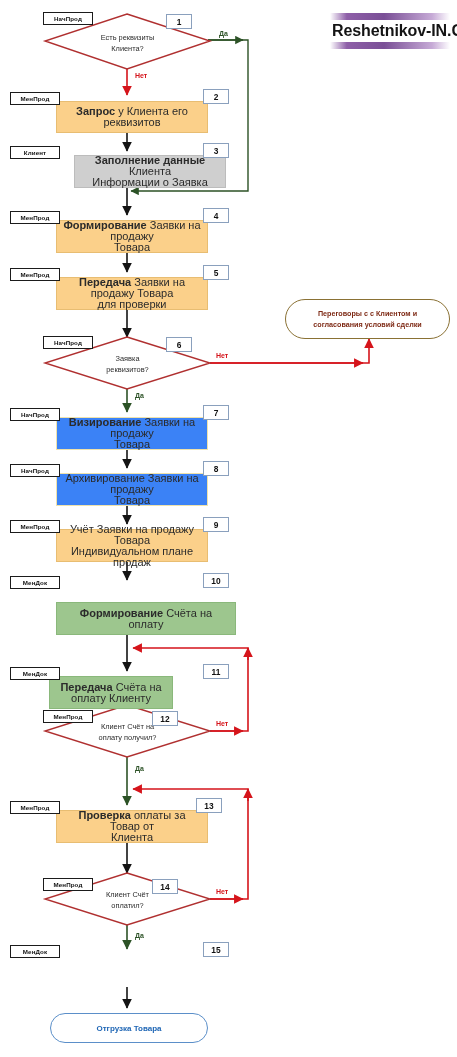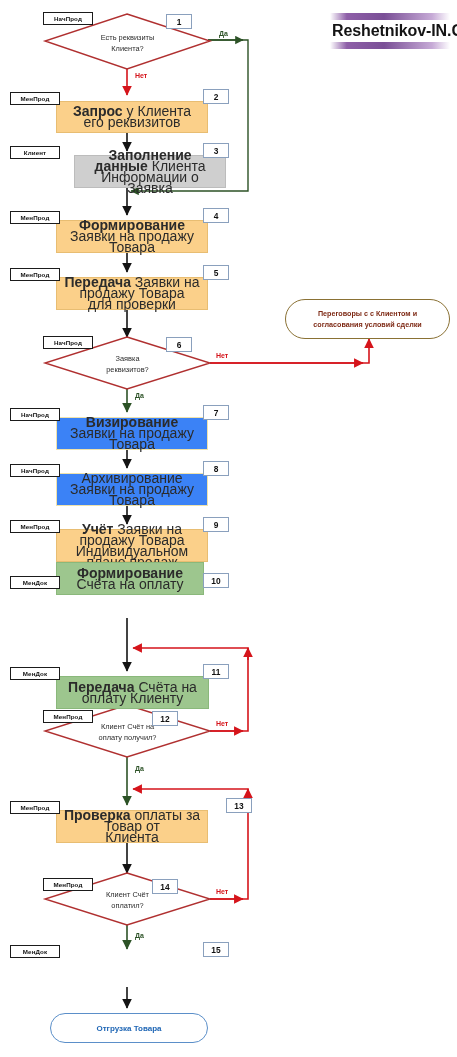--- a/index.html
+++ b/index.html
@@ -21,21 +21,21 @@
     pointer-events:none;
   }
   
   .proc{
     position:absolute;
     box-sizing:border-box;
     display:flex;
     align-items:center;
     justify-content:center;
     text-align:center;
-    font-size:14px;
+    font-size:11px;
     line-height:11px;
     color:#2b2b2b;
     padding:2px 6px;
     border:1px solid rgba(0,0,0,0.12);
   }
   .c-orange{background:#fbd08a;border-color:#e8bd72;}
   .c-lightyellow{background:#3b82f6;border-color:#efe2ab;}
   .c-gray{background:#cfcfcf;border-color:#bcbcbc;}
   .c-green{background:#9dc68e;border-color:#8ab87b;}
   
@@ -294,36 +294,36 @@
     <div>
       <div><span style="font-weight:normal">Архивирование</span><span> Заявки на продажу</span></div>
       <div>Товара</div>
     </div>
   </div>
   <div class="role" style="left:10px;top:464px;width:50px;">НачПрод</div>
   <div class="num" style="left:203px;top:461px;">8</div>
 
   <div class="proc c-orange" style="left:56px;top:529px;width:152px;height:33px;">
     <div>
-      <div><span style="font-weight:bold">Учёт</span><span> Заявки на продажу Товара</span></div>
+      <div><span style="font-weight:normal">Учёт</span><span> Заявки на продажу Товара</span></div>
       <div>Индивидуальном плане продаж</div>
     </div>
   </div>
   <div class="role" style="left:10px;top:520px;width:50px;">МенПрод</div>
   <div class="num" style="left:203px;top:517px;">9</div>
 
-  <div class="proc c-green" style="left:56px;top:562px;width:148px;height:33px;">
+  <div class="proc c-green" style="left:56px;top:602px;width:180px;height:33px;">
     <div>
       <span style="font-weight:bold">Формирование</span><span> Счёта на оплату</span>
     </div>
   </div>
   <div class="role" style="left:10px;top:576px;width:50px;">МенДок</div>
   <div class="num" style="left:203px;top:573px;">10</div>
 
-  <div class="proc c-green" style="left:56px;top:676px;width:153px;height:33px;">
+  <div class="proc c-green" style="left:49px;top:676px;width:124px;height:33px;">
     <div>
       <span style="font-weight:bold">Передача</span><span> Счёта на оплату Клиенту</span>
     </div>
   </div>
   <div class="role" style="left:10px;top:667px;width:50px;">МенДок</div>
   <div class="num" style="left:203px;top:664px;">11</div>
 
   <div class="dia" style="left:45px;top:705px;width:165px;height:52px;">
     <div class="dtext">
       <div>Клиент Счёт на</div>
@@ -335,21 +335,21 @@
   <div class="elabel lbl-no" style="left:216px;top:720px;">Нет</div>
   <div class="elabel lbl-yes" style="left:135px;top:765px;">Да</div>
 
   <div class="proc c-orange" style="left:56px;top:810px;width:152px;height:33px;">
     <div>
       <div><span style="font-weight:bold">Проверка</span><span> оплаты за Товар от</span></div>
       <div>Клиента</div>
     </div>
   </div>
   <div class="role" style="left:10px;top:801px;width:50px;">МенПрод</div>
-  <div class="num" style="left:196px;top:798px;margin-left:30px;">13</div>
+  <div class="num" style="left:196px;top:798px;">13</div>
 
   <div class="dia" style="left:45px;top:873px;width:165px;height:52px;">
     <div class="dtext">
       <div>Клиент Счёт</div>
       <div>оплатил?</div>
     </div>
   </div>
   <div class="role" style="left:43px;top:878px;width:50px;">МенПрод</div>
   <div class="num" style="left:152px;top:879px;">14</div>
   <div class="elabel lbl-no" style="left:216px;top:888px;">Нет</div>

